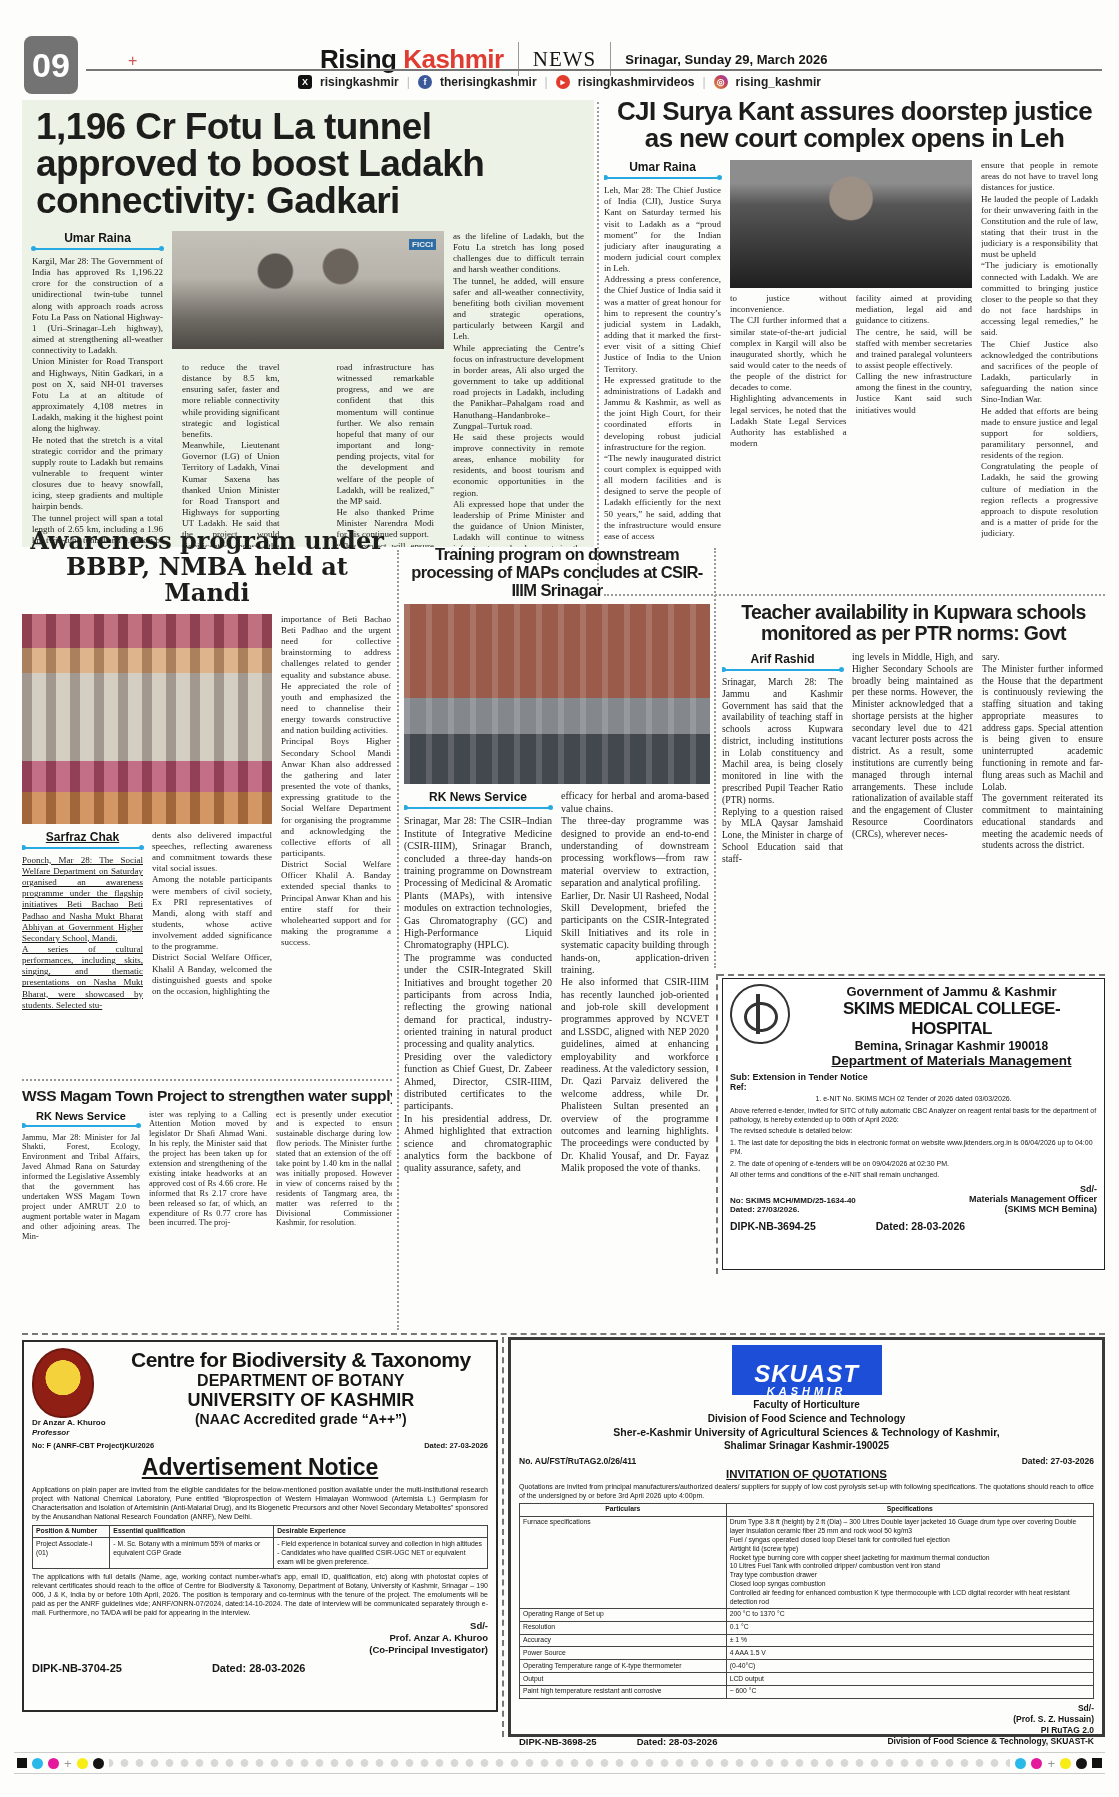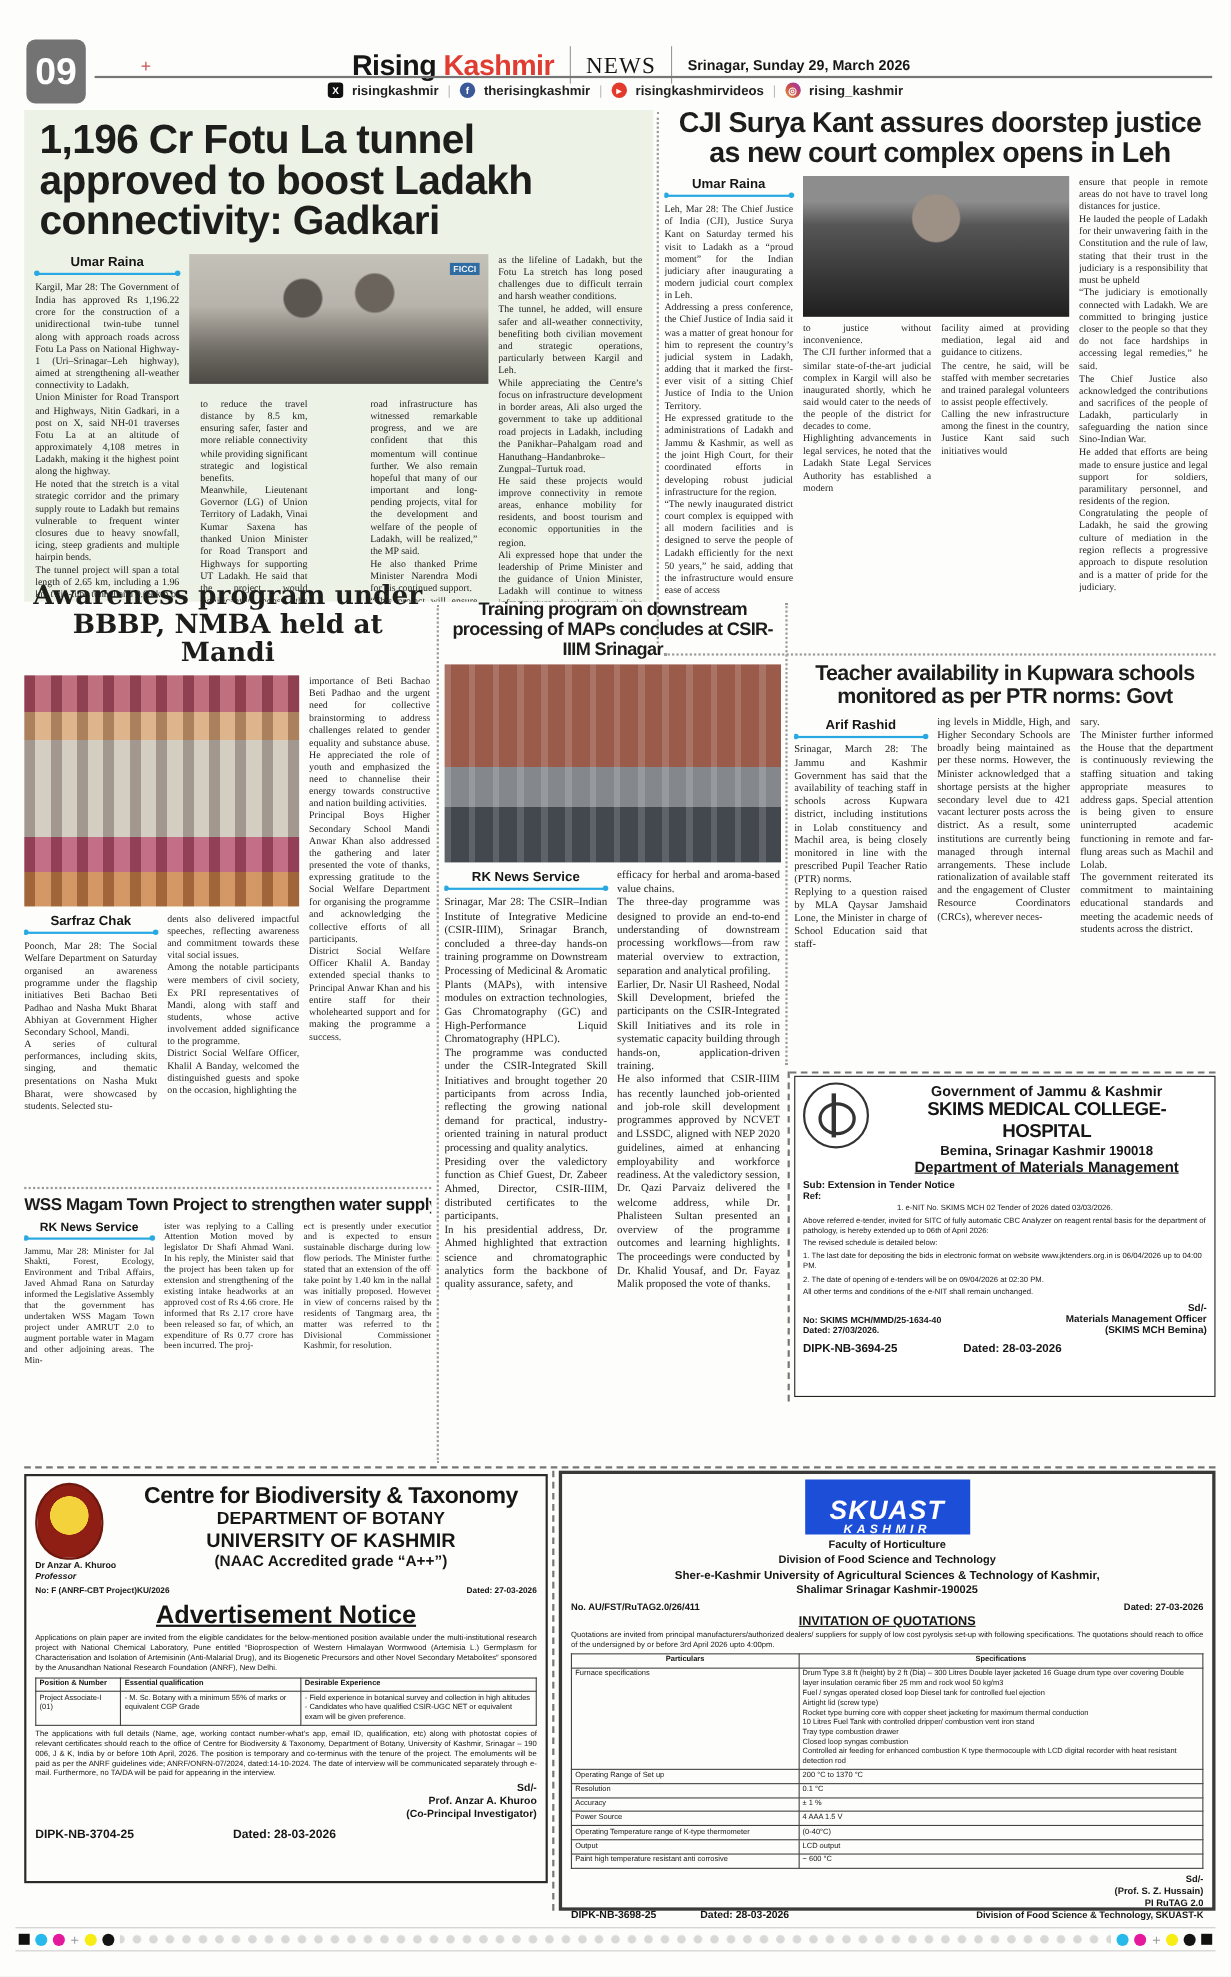--- a/index.html
+++ b/index.html
@@ -250,21 +250,21 @@
   </section>
 
   <div class="hdot" style="left:604px;top:594px;width:501px;"></div>
 
   <section class="story bbbp">
     <h1 class="hl hl-serif">Awareness program under BBBP, NMBA held at Mandi</h1>
     <div class="cols" style="margin-top:8px;">
       <div style="width:250px;flex:none;">
         <div class="photo photo-bbbp"></div>
         <div class="cols" style="margin-top:6px;">
-          <div style="width:121px;flex:none;">
+          <div style="width:121px;flex:none;text-decoration:underline;">
             <div class="byline"><span>Sarfraz Chak</span><div class="brule">
                   <i></i>
                   <i></i>
                 </div></div>
             <div class="col" style="height:205px;">Poonch, Mar 28: The Social Welfare Department on Saturday organised an awareness programme under the flagship initiatives Beti Bachao Beti Padhao and Nasha Mukt Bharat Abhiyan at Government Higher Secondary School, Mandi.
 A series of cultural performances, including skits, singing, and thematic presentations on Nasha Mukt Bharat, were showcased by students. Selected stu-</div>
           </div>
           <div class="col" style="width:121px;height:235px;">dents also delivered impactful speeches, reflecting awareness and commitment towards these vital social issues.
 Among the notable participants were members of civil society, Ex PRI representatives of Mandi, along with staff and students, whose active involvement added significance to the programme.
 District Social Welfare Officer, Khalil A Banday, welcomed the distinguished guests and spoke on the occasion, highlighting the</div>

